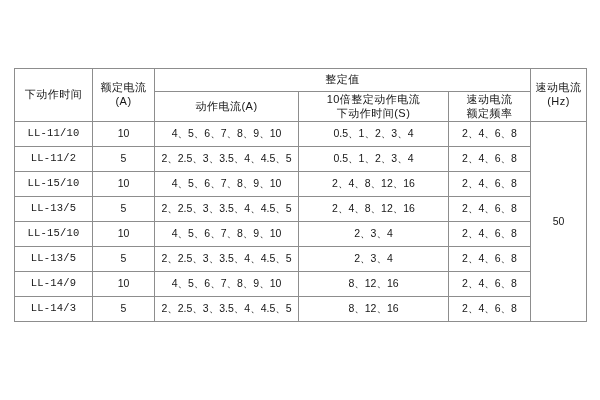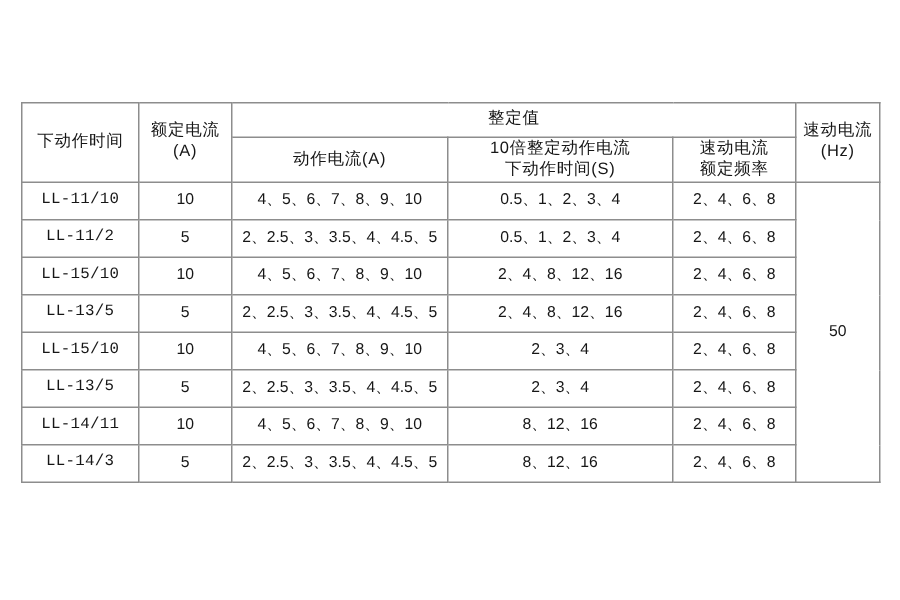--- a/index.html
+++ b/index.html
@@ -151,21 +151,21 @@
           <td class="nowrap">2、4、6、8</td>
         </tr>
         <tr class="body-row">
           <td class="model-cell">LL-13/5</td>
           <td>5</td>
           <td class="nowrap">2、2.5、3、3.5、4、4.5、5</td>
           <td class="nowrap">2、3、4</td>
           <td class="nowrap">2、4、6、8</td>
         </tr>
         <tr class="body-row">
-          <td class="model-cell">LL-14/11</td>
+          <td class="model-cell">LL-14/9</td>
           <td>10</td>
           <td class="nowrap">4、5、6、7、8、9、10</td>
           <td class="nowrap">8、12、16</td>
           <td class="nowrap">2、4、6、8</td>
         </tr>
         <tr class="body-row">
           <td class="model-cell">LL-14/3</td>
           <td>5</td>
           <td class="nowrap">2、2.5、3、3.5、4、4.5、5</td>
           <td class="nowrap">8、12、16</td>

